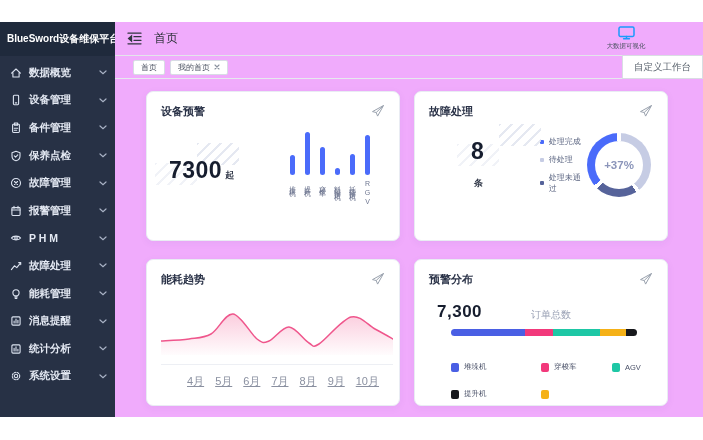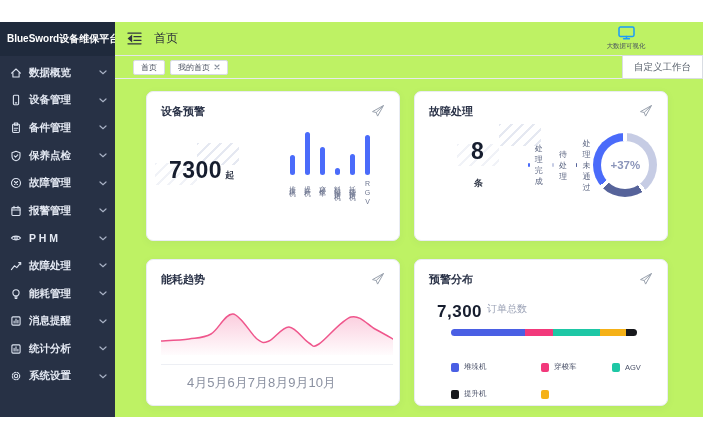--- a/index.html
+++ b/index.html
@@ -15,21 +15,21 @@
   .menu-item { height:27.6px; display:flex; align-items:center; gap:7px; padding:0 8px 0 10px;
     color:#e4e9f3; font-size:10.5px; font-weight:600; cursor:pointer; white-space:nowrap; }
   .mi { width:12px; height:12px; flex-shrink:0; }
   .mi path, .mi rect, .mi circle { fill:none; stroke:#dce3f0; stroke-width:1.1;
     stroke-linecap:round; stroke-linejoin:round; }
   .menu-item .lbl { flex:1; }
   .chev { width:8px; height:5px; }
   .chev path { fill:none; stroke:#aab3c6; stroke-width:1.2; stroke-linecap:round; }
 
   
-  .main { flex:1; display:flex; flex-direction:column; background:#bef264; min-width:0; }
+  .main { flex:1; display:flex; flex-direction:column; background:#f0abfc; min-width:0; }
   .topbar { height:34px; border-bottom:1px solid #e3e6ea; display:flex; align-items:center; padding:0 12px; }
   .fold { width:15px; height:13px; margin-right:12px; cursor:pointer; }
   .fold path { stroke:#30363f; stroke-width:1.3; fill:#30363f; stroke-linecap:round; }
   .bc { font-size:12px; color:#2b3038; }
   .viz { margin-left:auto; margin-right:44px; display:flex; flex-direction:column; align-items:center; cursor:pointer; }
   .viz svg { width:17px; height:14px; }
   .viz svg rect, .viz svg path { fill:none; stroke:#1a9bfc; stroke-width:1.5; stroke-linejoin:round; stroke-linecap:round; }
   .viz .vlbl { font-size:7px; color:#49525f; margin-top:1px; white-space:nowrap; transform:scale(.92); }
 
   .tabbar { height:23px; border-bottom:1px solid #e6e9ee; display:flex; align-items:center;
@@ -67,36 +67,36 @@
   .bar-cell { width:15px; display:flex; justify-content:center; }
   .vbar { width:5px; border-radius:3px; }
   .bar-labels { display:flex; margin-top:5px; }
   .bar-labels .bl { width:15px; display:flex; justify-content:center; }
   .vtxt { writing-mode:vertical-rl; text-orientation:upright; font-size:7px; line-height:1;
     letter-spacing:2px; color:#6e7690; height:42px; }
 
   
   .c2-body { display:flex; align-items:center; margin-top:14px; }
   .c2-body .bignum { margin-left:42px; }
-  .f-legend { margin-left:44px; display:flex; gap:7px; }
+  .f-legend { margin-left:44px; display:flex; flex-direction:column; gap:7px; }
   .f-item { display:flex; align-items:center; gap:5px; font-size:8px; color:#5a6480; }
   .f-dot { width:4px; height:4px; border-radius:1px; }
   .donut-wrap { margin-left:auto; margin-right:2px; position:relative; width:64px; height:64px; }
   .donut { width:64px; height:64px; border-radius:50%; }
   .donut-hole { position:absolute; inset:8px; background:#fff; border-radius:50%;
     display:flex; align-items:center; justify-content:center; font-size:11.5px; font-weight:600; color:#8b95ba; }
 
   
   .trend-svg { display:block; margin-top:14px; width:232px; height:60px; }
   .t-sep { width:232px; border-top:1px solid #edeff4; margin-top:3px; }
-  .months { width:192px; margin:9px 0 0 26px; display:flex; 
-    font-size:13px; color:#8a90a0; }
-
-  
-  .c4-num { margin:15px 0 0 8px; display:flex; align-items:flex-start; }
+  .months { width:192px; margin:9px 0 0 26px; display:flex; justify-content:space-between;
+    font-size:11px; color:#8a90a0;text-decoration:underline; }
+
+  
+  .c4-num { margin:15px 0 0 8px; display:flex; align-items:flex-end;gap:44px; }
   .c4-num .num { font-size:17px; }
   .c4-cap { font-size:10px; color:#9aa1b5; margin-left:5px; }
   .dist-bar { margin:7px 0 0 22px; width:186px; height:7px; border-radius:4px; overflow:hidden; display:flex; }
   .dist-seg { height:100%; }
   .d-legend { margin:26px 0 0 22px; display:grid; grid-template-columns:90px 71px 70px; row-gap:17px; }
   .d-item { display:flex; align-items:center; gap:5px; font-size:7.5px; color:#4a5168; }
   .sq { width:8px; height:9px; border-radius:2px; flex-shrink:0; }
 </style>
 </head>
 <body>

